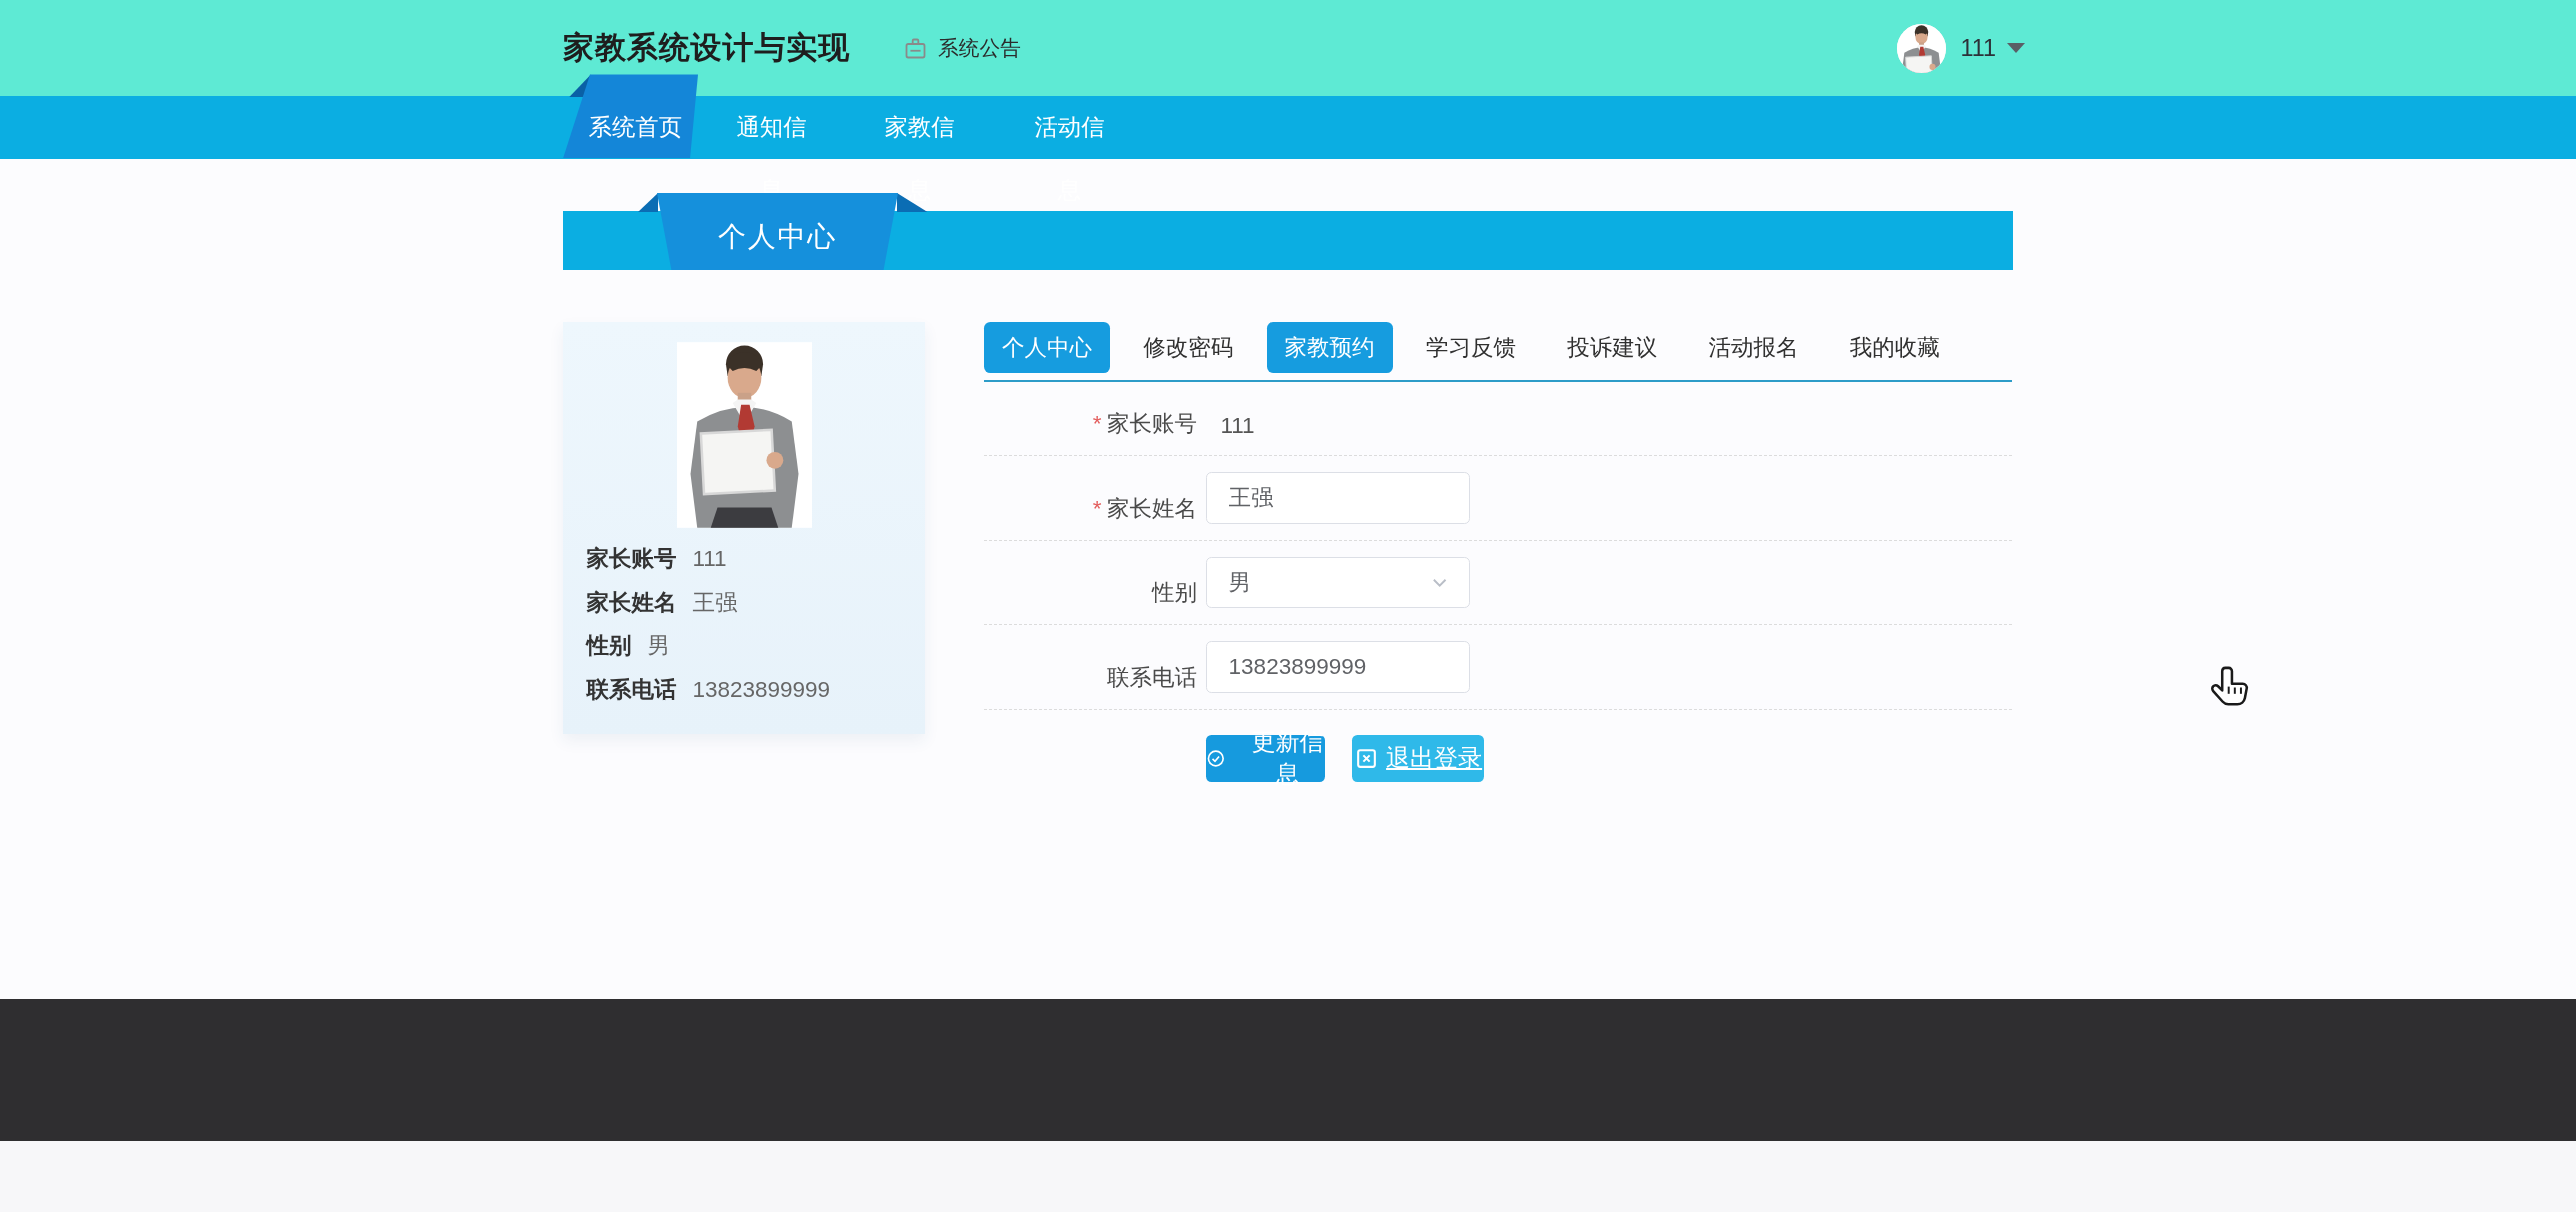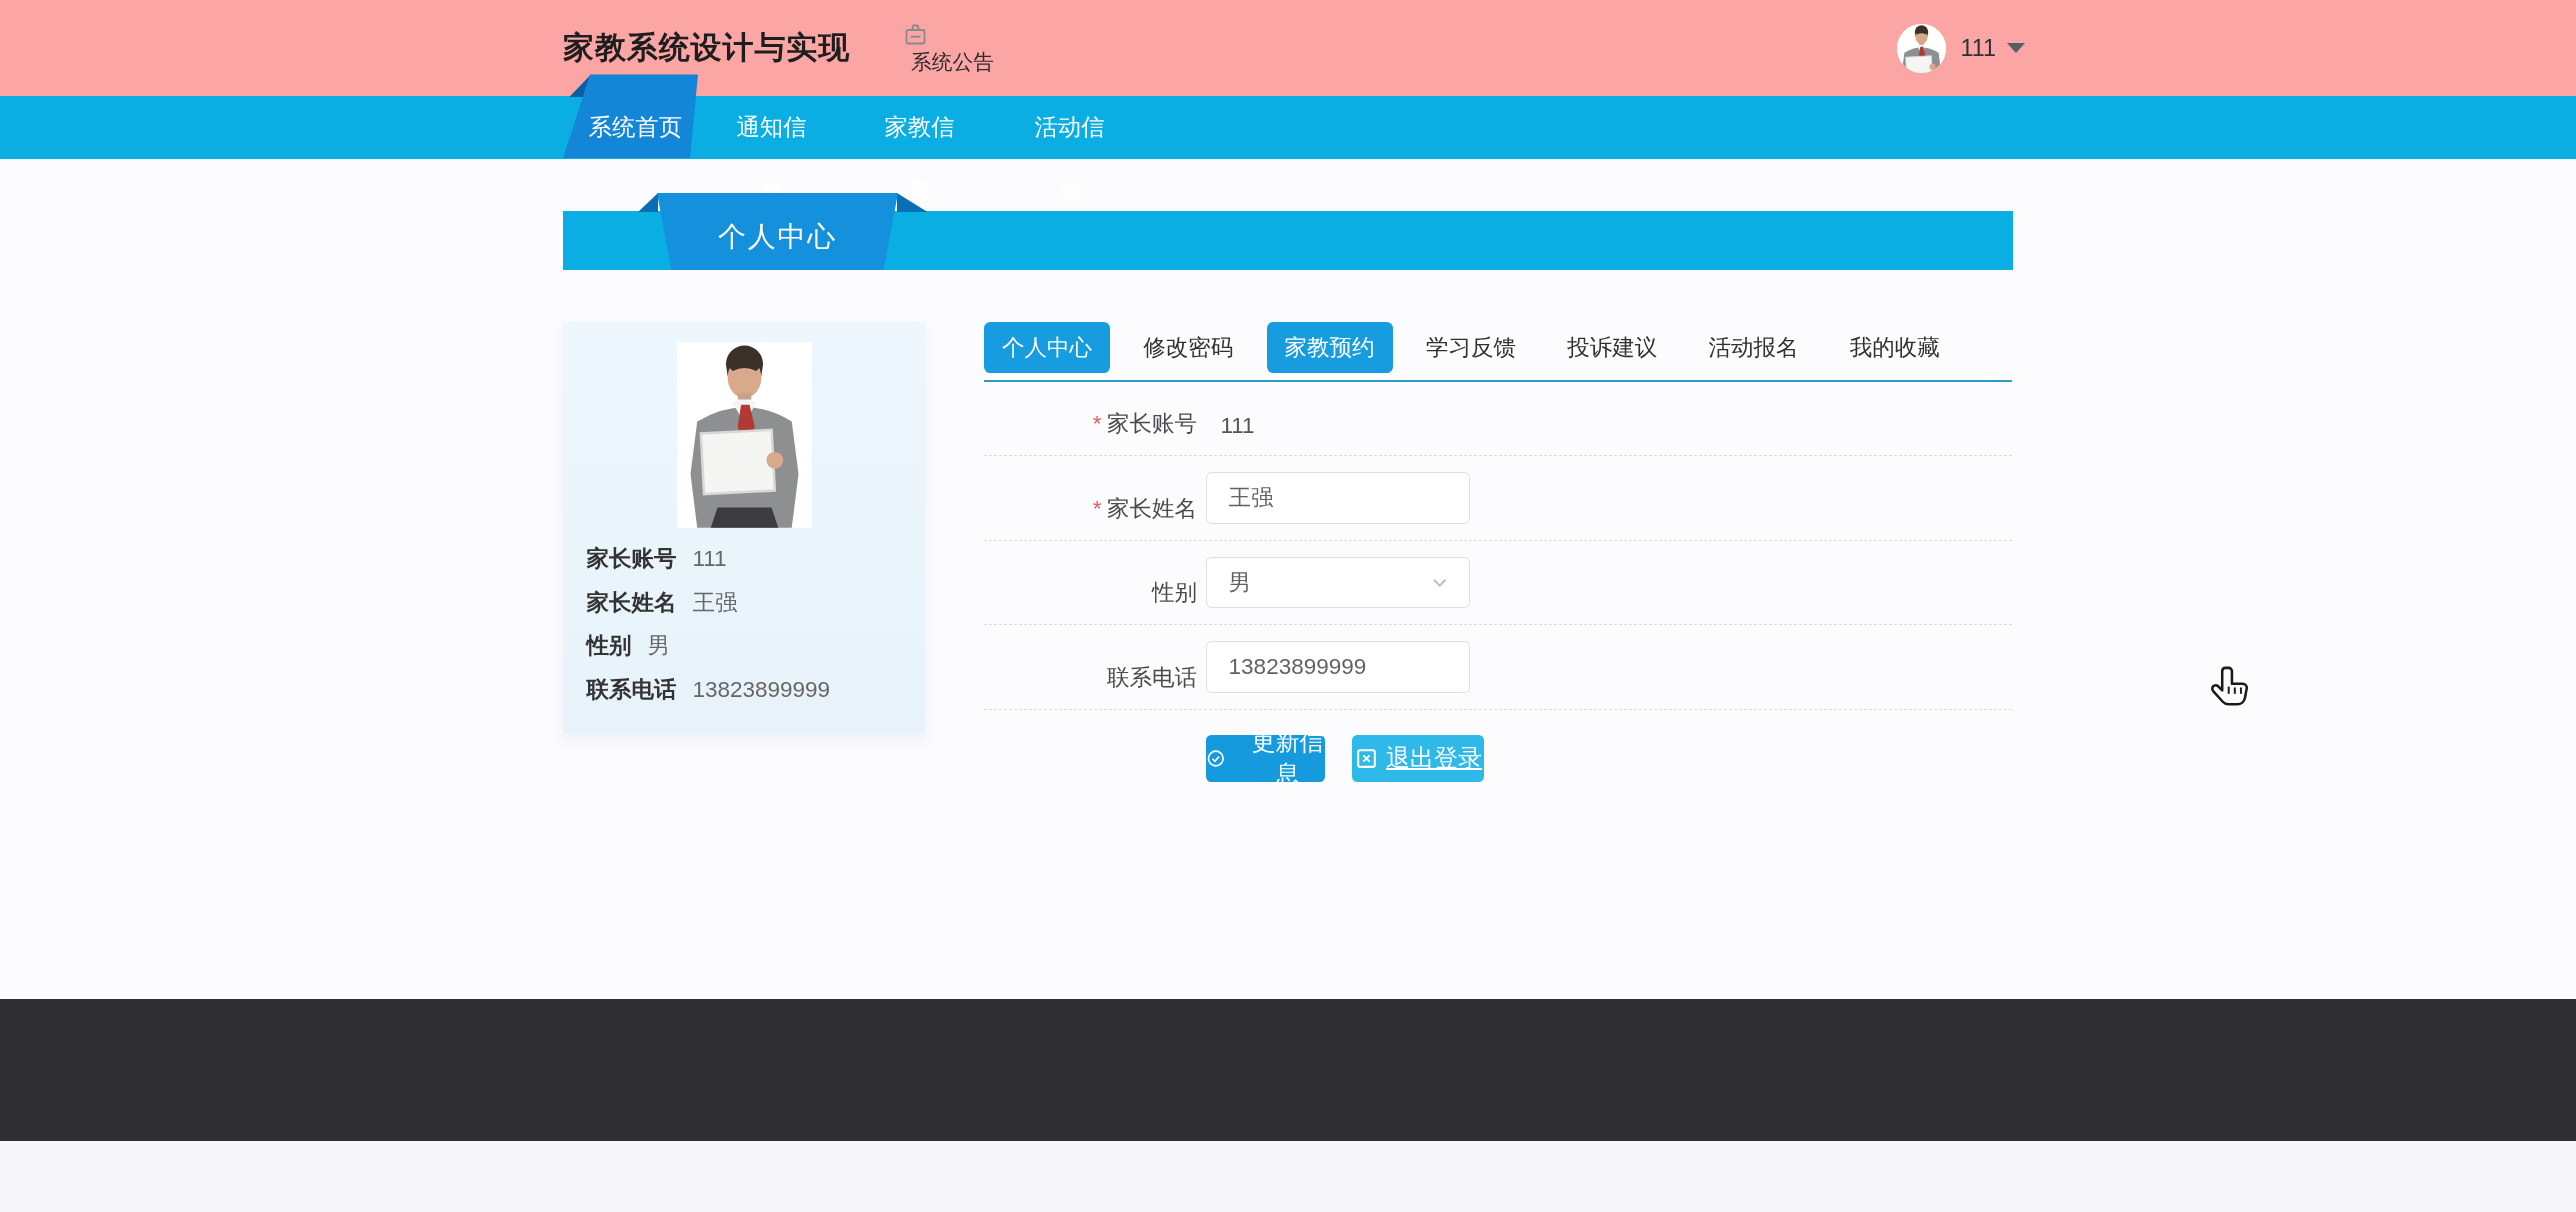--- a/index.html
+++ b/index.html
@@ -3,24 +3,24 @@
 <meta charset="utf-8">
 <style>
   * { margin:0; padding:0; box-sizing:border-box; }
   html,body { width:2576px; height:1213px; }
   body {
     font-family:"Liberation Sans","DejaVu Sans",sans-serif;
     background:#fbfbfd; color:#333; overflow:hidden; position:relative;
   }
 
   
-  .topbar { height:96px; background:#fca5a5; position:relative; box-shadow:0 0.9px 0 #f1f1f3; }
+  .topbar { height:96px; background:#5eead4; position:relative; box-shadow:0 0.9px 0 #f1f1f3; }
   .topbar-inner { width:1450px; margin:0 auto; height:100%; display:flex; align-items:center; }
   .site-title { font-size:31px; font-weight:700; color:#1e1e1e; letter-spacing:0.9px; }
-  .announce { display:flex; margin-left:52px; cursor:pointer;flex-direction:column; }
+  .announce { display:flex; align-items:center; margin-left:52px; cursor:pointer; }
   .announce svg { width:27px; height:27px; }
   .announce-label { font-size:20.7px; color:#2b2b2b; margin-left:9px; }
   .user-chip { position:absolute; left:1897px; top:0; height:96px; display:flex; align-items:center; cursor:pointer; }
   .avatar-circle { width:49px; height:49px; border-radius:50%; overflow:hidden; background:#f1f1f1; flex:0 0 auto; }
   .avatar-circle svg { width:100%; height:100%; display:block; }
   .user-name { font-size:23.4px; color:#2c3138; margin-left:14.4px; }
   .caret { margin-left:10.8px; width:0; height:0; border-left:9px solid transparent; border-right:9px solid transparent; border-top:10.8px solid #5a5f66; }
 
   
   .navbar { height:63px; background:#0baee2; position:relative; }

